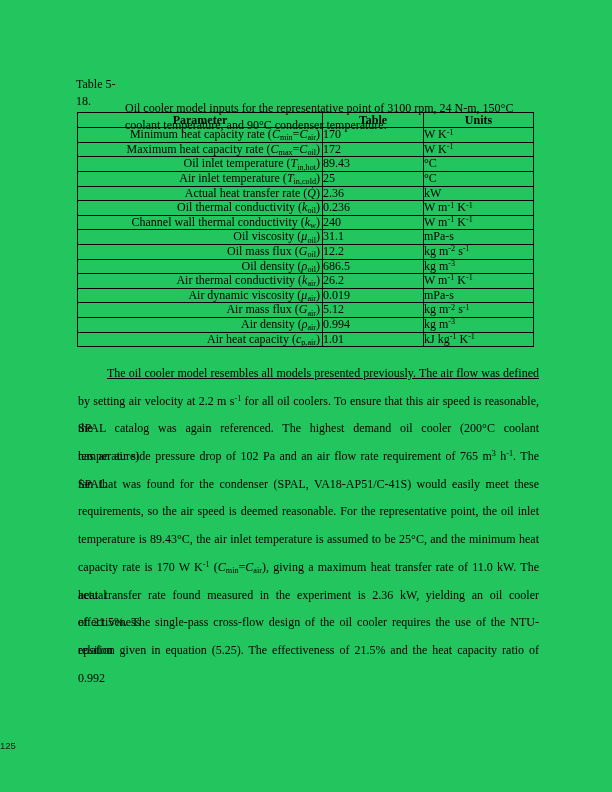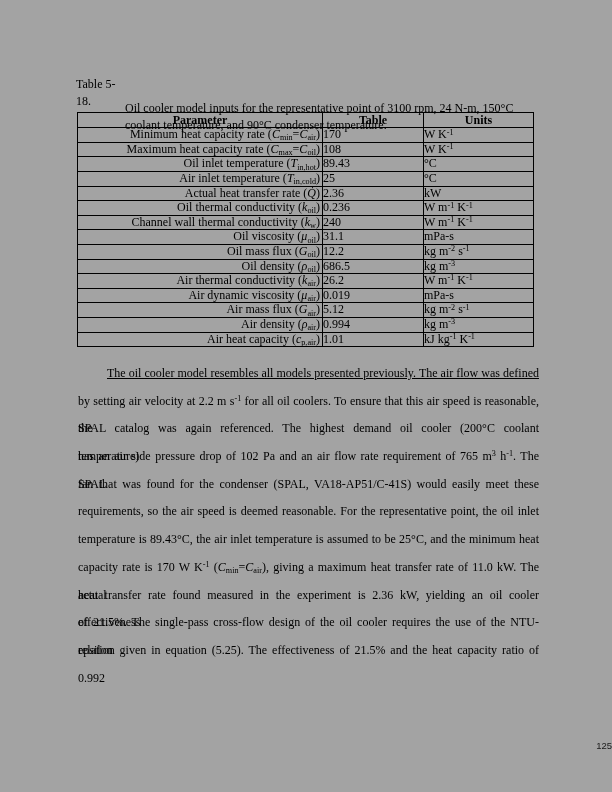--- a/index.html
+++ b/index.html
@@ -1,21 +1,21 @@
 <!DOCTYPE html>
 <html><head>
 <meta charset="utf-8">
 <style>
   html, body { margin: 0; padding: 0; background: #e8e8e8; }
   .page {
     position: relative;
     width: 612px;
     height: 792px;
     margin: 0 auto;
-    background: #a3a3a3;
+    background: #22c55e;
     font-family: "Liberation Serif", serif;
     color: #000000;
     overflow: hidden;
   }
 
   
   .caption {
     position: absolute;
     left: 76px;
     top: 76px;
@@ -81,21 +81,21 @@
     text-align-last: justify;
   }
   .pline.first { text-indent: 29px; text-decoration: underline; }
 
   
   .page-number {
     position: absolute;
     left: 0;
     top: 740px;
     width: 100%;
-    text-align: right;
+    text-align: left;
     font-family: "Liberation Sans", sans-serif;
     font-size: 9.5px;
     color: #1a1a1a;
   }
 </style>
 </head>
 <body>
 
 <div class="page">
 
@@ -119,21 +119,21 @@
       </tr>
     </thead>
     <tbody>
         <tr>
           <td class="param-cell">Minimum heat capacity rate (<i>C</i><sub>min</sub>=<i>C</i><sub>air</sub>)</td>
           <td class="value-cell">170</td>
           <td class="units-cell">W K<sup>-1</sup></td>
         </tr>
         <tr>
           <td class="param-cell">Maximum heat capacity rate (<i>C</i><sub>max</sub>=<i>C</i><sub>oil</sub>)</td>
-          <td class="value-cell">108</td>
+          <td class="value-cell">172</td>
           <td class="units-cell">W K<sup>-1</sup></td>
         </tr>
         <tr>
           <td class="param-cell">Oil inlet temperature (<i>T</i><sub>in,hot</sub>)</td>
           <td class="value-cell">89.43</td>
           <td class="units-cell">°C</td>
         </tr>
         <tr>
           <td class="param-cell">Air inlet temperature (<i>T</i><sub>in,cold</sub>)</td>
           <td class="value-cell">25</td>

